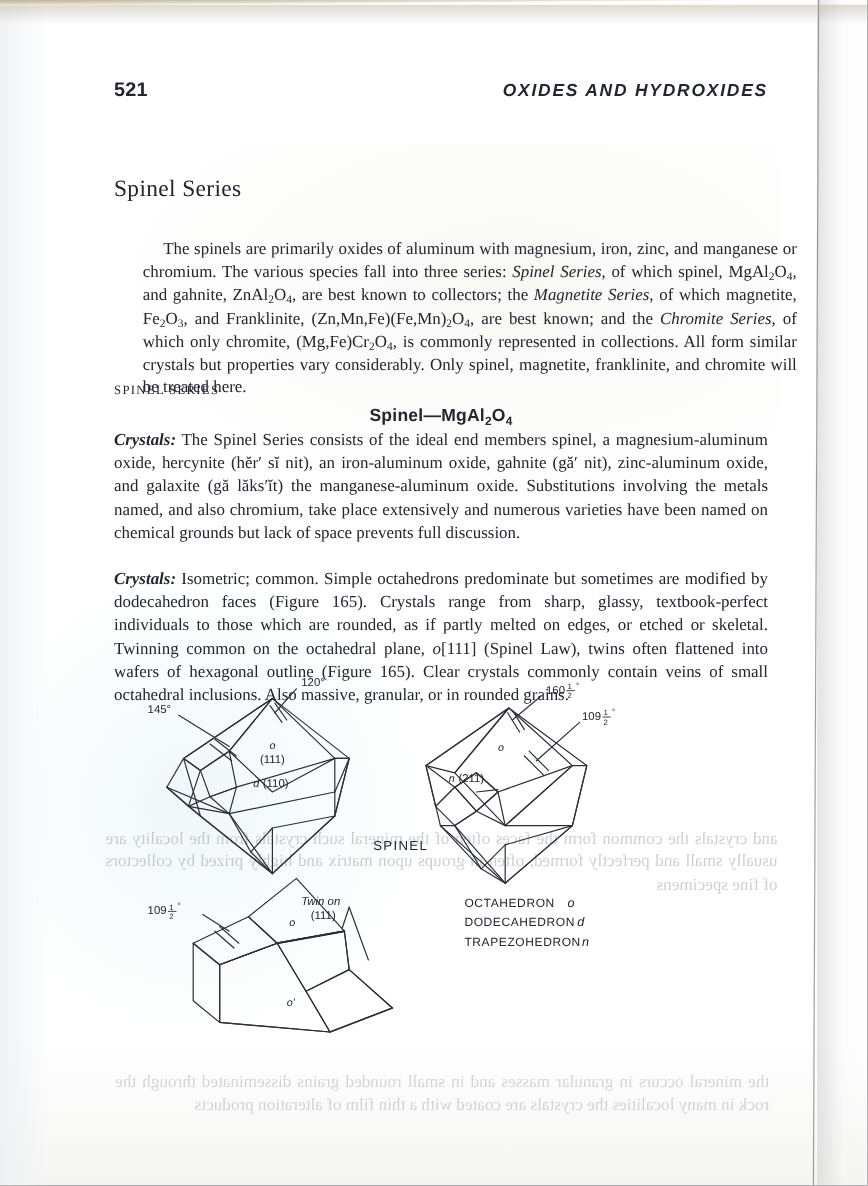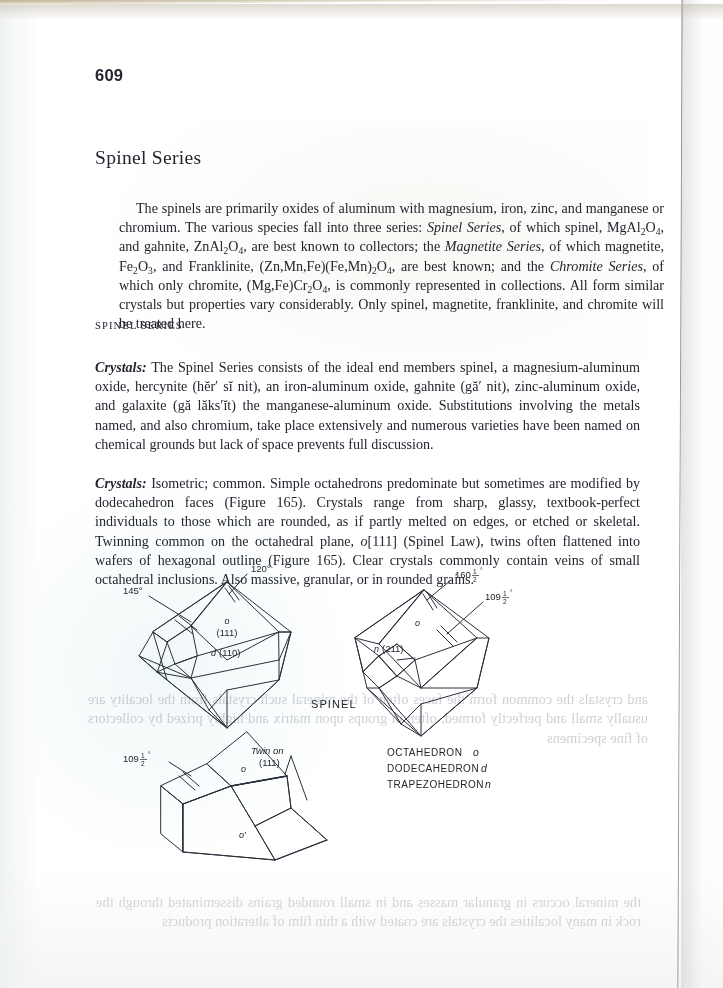--- a/index.html
+++ b/index.html
@@ -210,31 +210,33 @@
   <div class="paper-tint-a"></div>
   <div class="paper-bottom-tint"></div>
   <div class="page-left-tint"></div>
 
   <div class="bleed">and crystals the common form the faces often of the mineral such crystals from the locality are usually small and perfectly formed, often in groups upon matrix and highly prized by collectors of fine specimens</div>
   <div class="bleed-2">the mineral occurs in granular masses and in small rounded grains disseminated through the rock in many localities the crystals are coated with a thin film of alteration products</div>
 
   <div class="content">
 
     <div class="head-row">
-      <span class="folio">609</span>
+      <span class="folio">521</span>
+      <span class="running-head">OXIDES AND HYDROXIDES</span>
     </div>
 
 
     <div class="group-title">Spinel Series</div>
 
     <div class="body-col p-spinel-group">
       <p class="indent">The spinels are primarily oxides of aluminum with magnesium, iron, zinc, and manganese or chromium. The various species fall into three series: <i>Spinel Series</i>, of which spinel, MgAl<sub>2</sub>O<sub>4</sub>, and gahnite, ZnAl<sub>2</sub>O<sub>4</sub>, are best known to collectors; the <i>Magnetite Series</i>, of which magnetite, Fe<sub>2</sub>O<sub>3</sub>, and Franklinite, (Zn,Mn,Fe)(Fe,Mn)<sub>2</sub>O<sub>4</sub>, are best known; and the <i>Chromite Series</i>, of which only chromite, (Mg,Fe)Cr<sub>2</sub>O<sub>4</sub>, is commonly represented in collections. All form similar crystals but properties vary considerably. Only spinel, magnetite, franklinite, and chromite will be treated here.</p>
     </div>
 
     <div class="series-label">SPINEL SERIES</div>
+    <div class="species-title">Spinel—MgAl<sub>2</sub>O<sub>4</sub></div>
 
     <div class="body-col p-name">
       <p>
         <span class="lead-in">Crystals:</span>
         <span>The Spinel Series consists of the ideal end members spinel, a magnesium-aluminum oxide, hercynite (hĕr′ sĭ nit), an iron-aluminum oxide, gahnite (gă′ nit), zinc-aluminum oxide, and galaxite (gă lăks′ĭt) the manganese-aluminum oxide. Substitutions involving the metals named, and also chromium, take place extensively and numerous varieties have been named on chemical grounds but lack of space prevents full discussion.</span>
       </p>
     </div>
 
     <div class="body-col p-crystals">
       <p>

